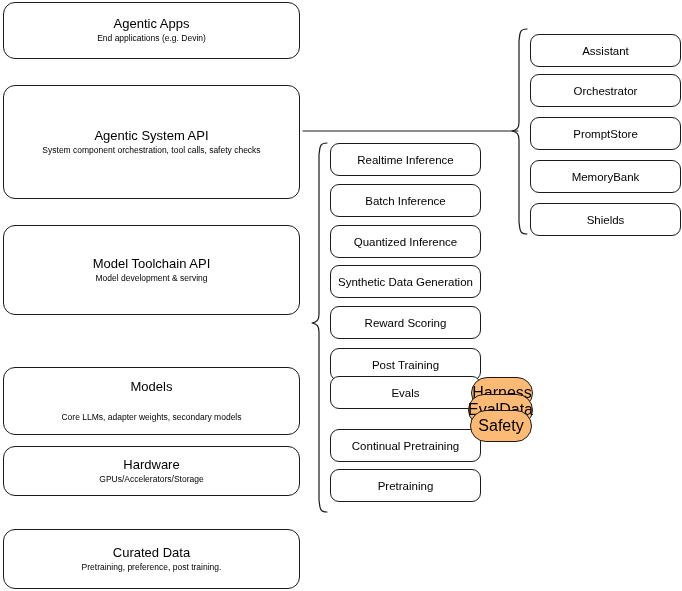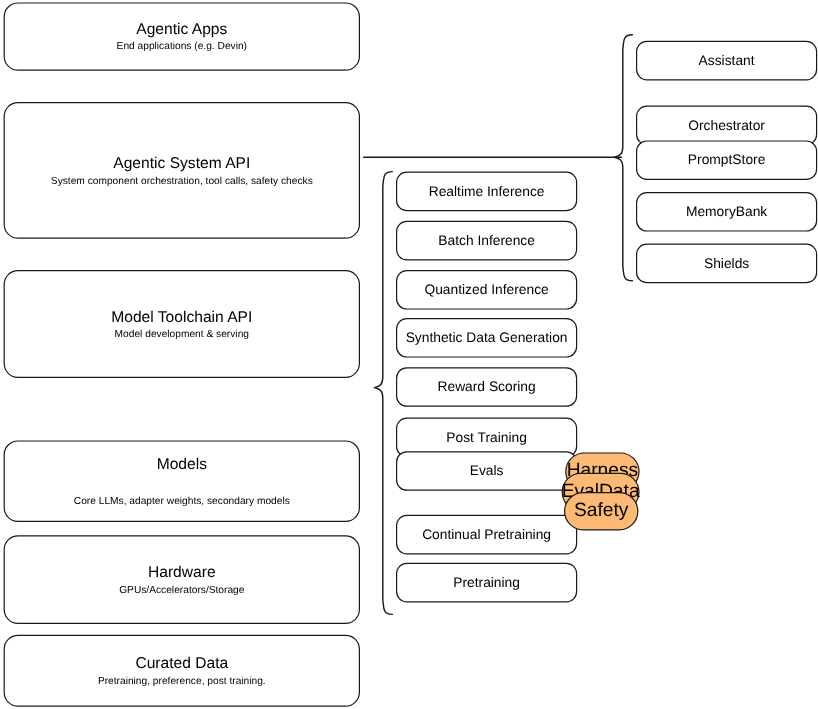--- a/index.html
+++ b/index.html
@@ -147,21 +147,21 @@
   <div class="box layer" style="top:225px; height:90px;">
     <div class="title">Model Toolchain API</div>
     <div class="subtitle">Model development &amp; serving</div>
   </div>
 
   <div class="box layer" style="top:367px; height:68px;gap:16px;">
     <div class="title">Models</div>
     <div class="subtitle">Core LLMs, adapter weights, secondary models</div>
   </div>
 
-  <div class="box layer" style="top:446px; height:74px;">
+  <div class="box layer" style="top:446px; height:50px;">
     <div class="title">Hardware</div>
     <div class="subtitle">GPUs/Accelerators/Storage</div>
   </div>
 
   <div class="box layer" style="top:529px; height:60px;">
     <div class="title">Curated Data</div>
     <div class="subtitle">Pretraining, preference, post training.</div>
   </div>
 
   <div class="box mid-item" style="top:143px;">
@@ -192,21 +192,21 @@
     <div class="title">Pretraining</div>
   </div>
 
   <div class="pill" style="left:471px; top:377px; width:62px;">Harness</div>
   <div class="pill" style="left:468px; top:394px; width:65px;">EvalData</div>
   <div class="pill" style="left:470px; top:410px; width:62px;">Safety</div>
 
   <div class="box right-item" style="top:34px;text-align:right;">
     <div class="title">Assistant</div>
   </div>
-  <div class="box right-item" style="top:88px;text-align:center;">
+  <div class="box right-item" style="top:74px;text-align:center;">
     <div class="title">Orchestrator</div>
   </div>
   <div class="box right-item" style="top:117px;">
     <div class="title">PromptStore</div>
   </div>
   <div class="box right-item" style="top:160px;">
     <div class="title">MemoryBank</div>
   </div>
   <div class="box right-item" style="top:203px;">
     <div class="title">Shields</div>

